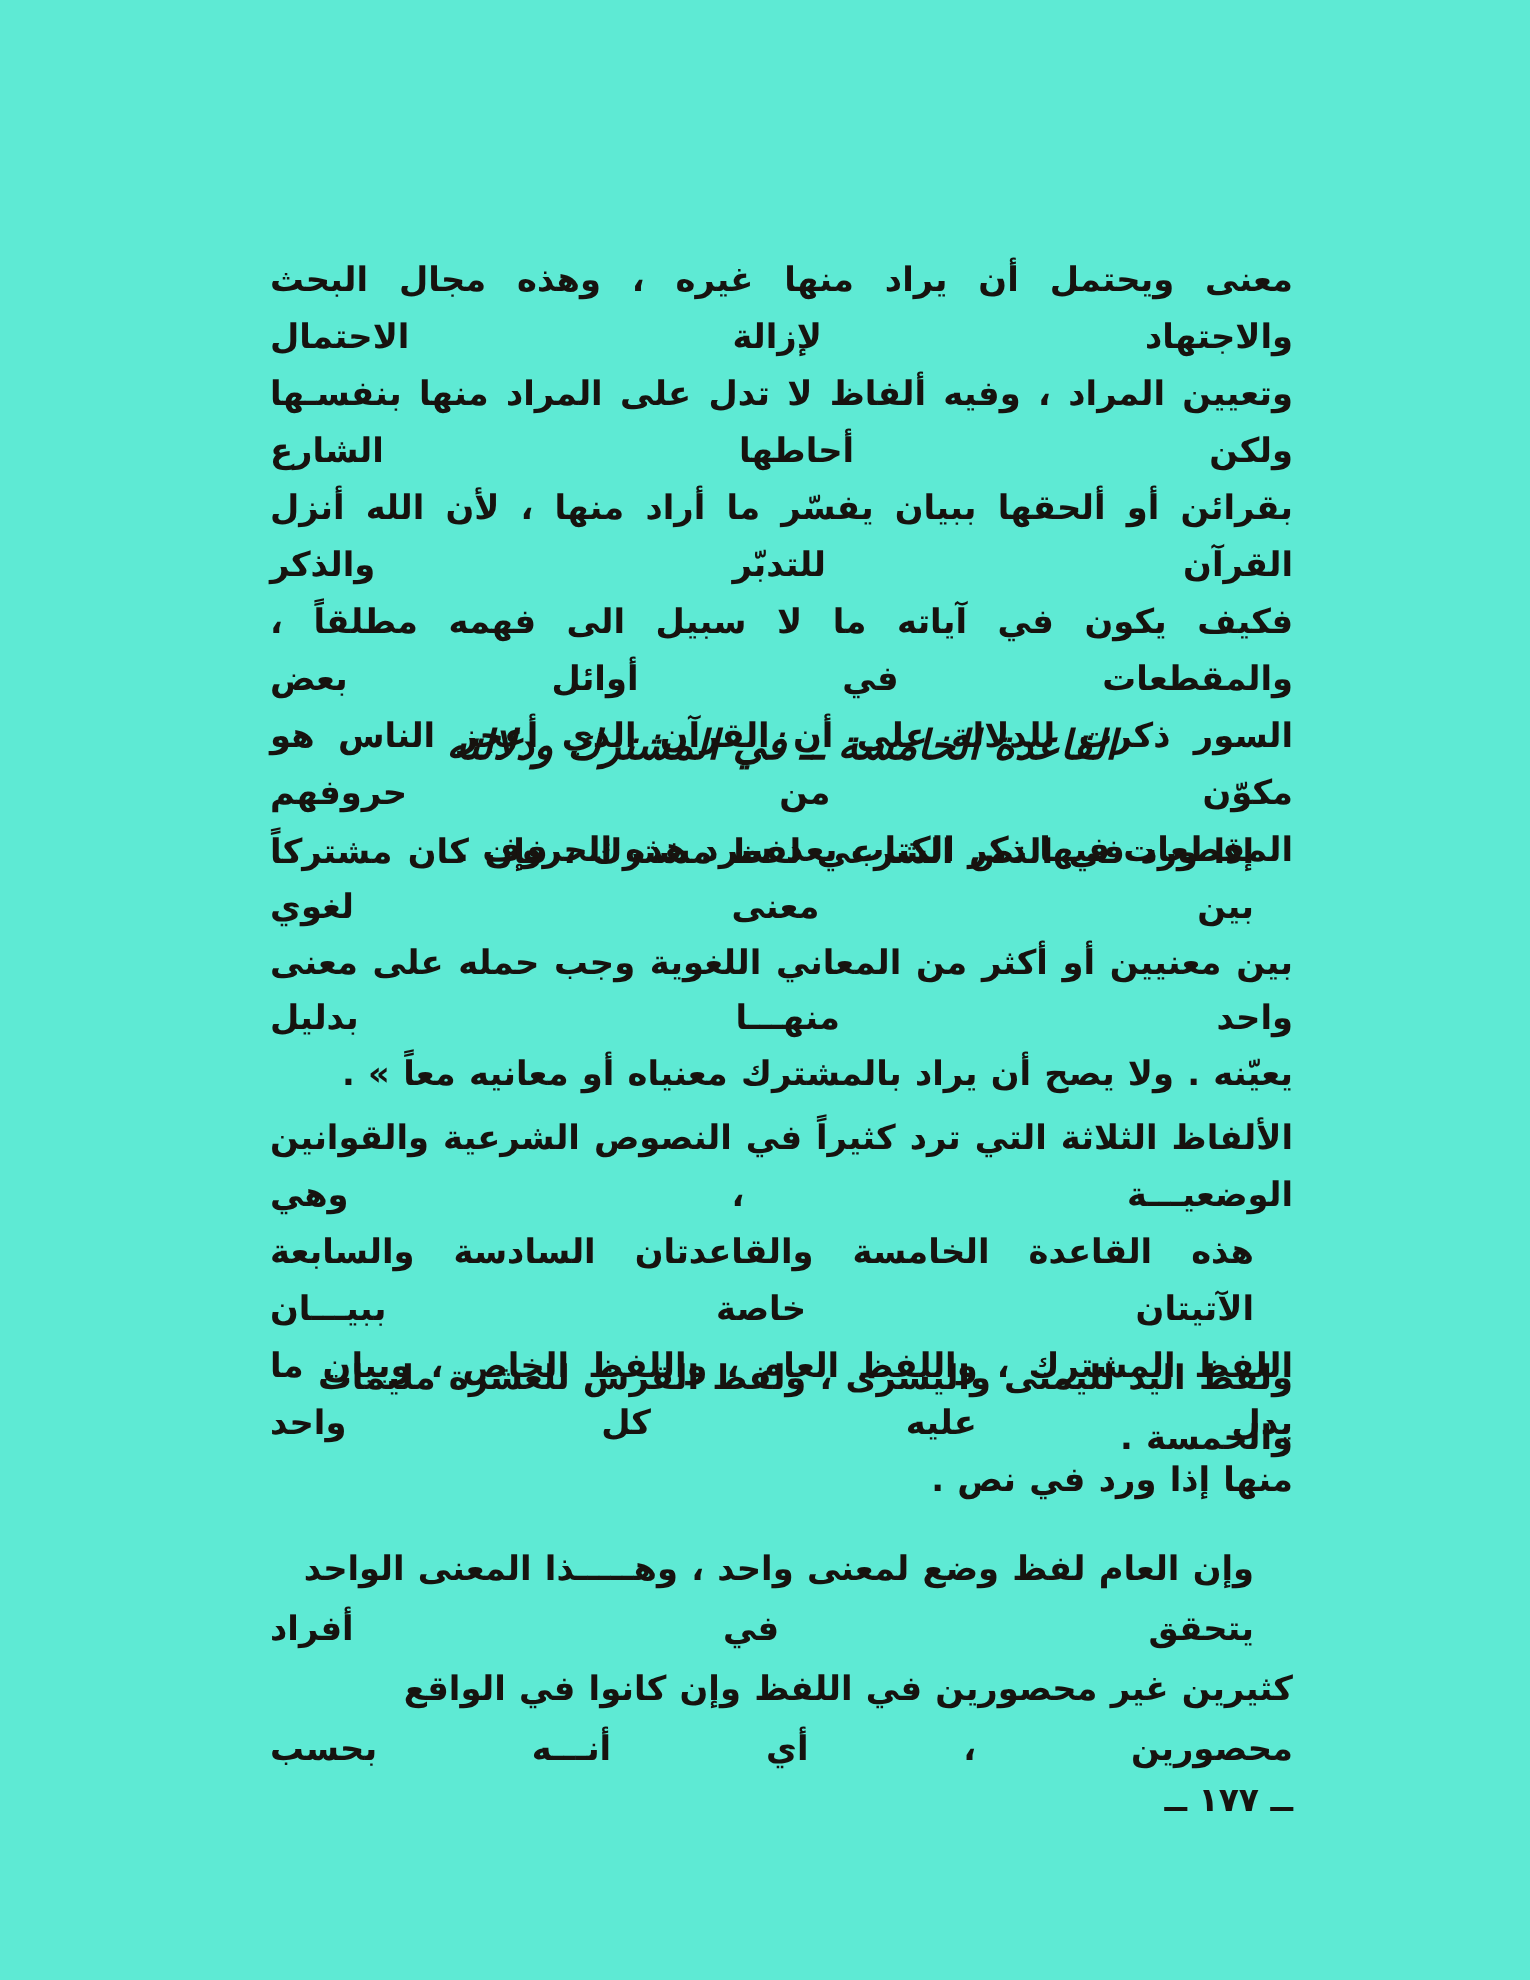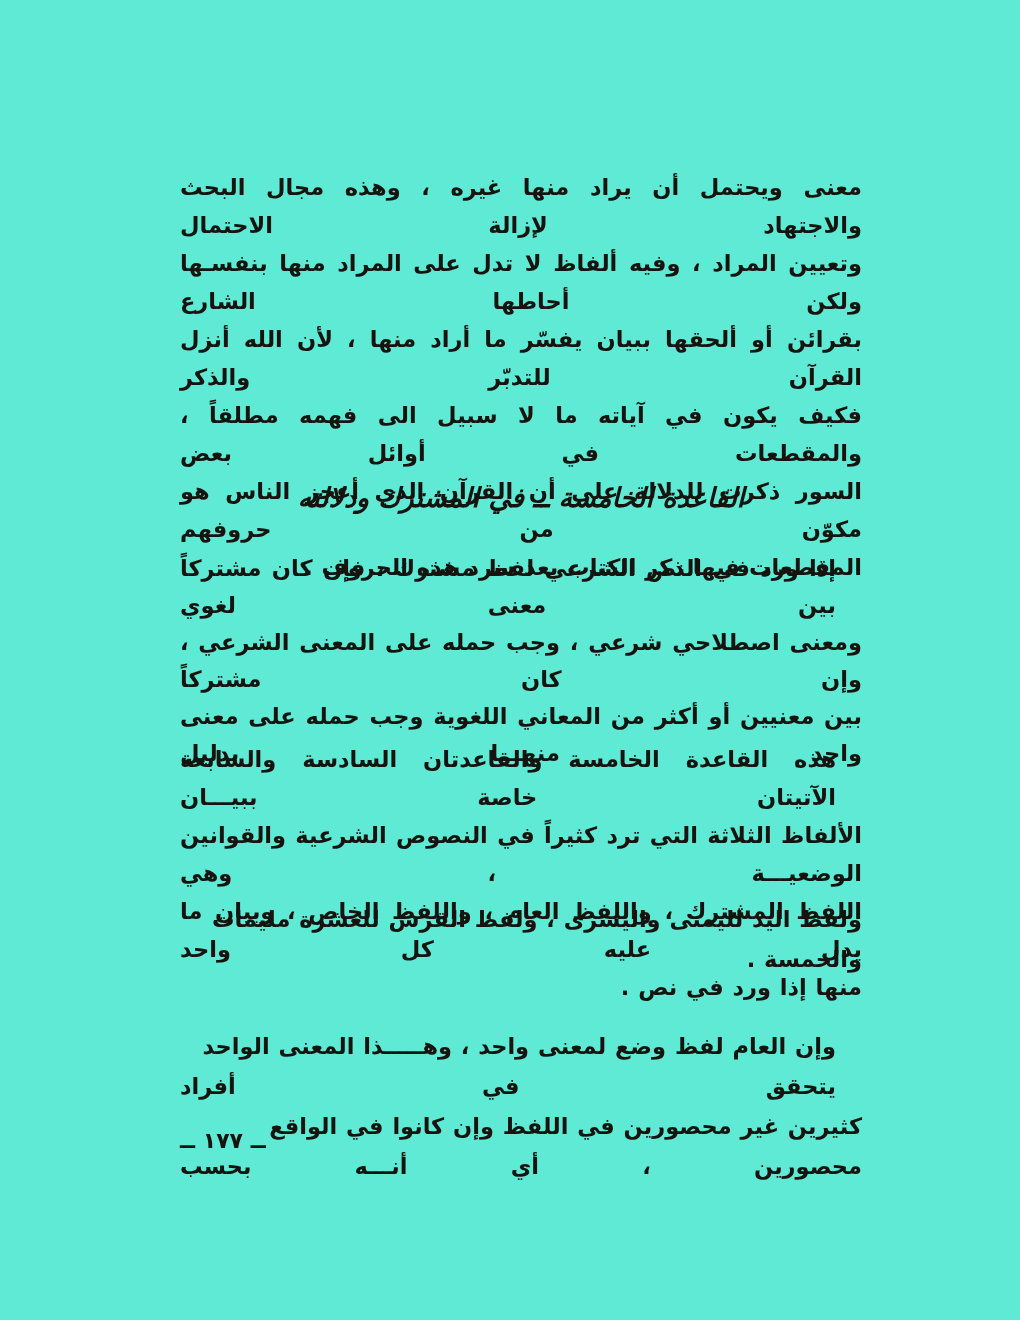--- a/index.html
+++ b/index.html
@@ -63,22 +63,22 @@
     font-style: italic;
   }
   .p2 { top: 550px; }
   .p3 { top: 740px; }
   .p4 { top: 899px; }
   .p5 { top: 1026px; }
   .pagenum {
     position: absolute;
     right: 0;
     width: 682px;
-    top: 1126px;
-    text-align: left;
+    top: 1186px;
+    text-align: right;
     font-size: 22px;
     font-weight: 700;
     line-height: 30px;
     letter-spacing: 2px;
   }
 </style>
 </head>
 <body>
 
 <div class="page">
@@ -90,27 +90,27 @@
       <div class="line jf">بقرائن أو ألحقها ببيان يفسّر ما أراد منها ، لأن الله أنزل القرآن للتدبّر والذكر</div>
       <div class="line jf">فكيف يكون في آياته ما لا سبيل الى فهمه مطلقاً ، والمقطعات في أوائل بعض</div>
       <div class="line jf">السور ذكرت للدلالة على أن القرآن الذي أعجز الناس هو مكوّن من حروفهم</div>
       <div class="line last">المقطعات فيها ذكر الكتاب بعد سرد هذه الحروف .</div>
     </section>
 
     <h1 class="heading">القاعدة الخامسة ــ في المشترك ودلالته</h1>
 
     <section class="para p2 lh37">
       <div class="line jf first">إذا ورد في النص الشرعي لفظ مشترك ، فإن كان مشتركاً بين معنى لغوي</div>
-      <div class="line jf">ومعنى اصطلاحي شرعي ، وجب حمله على المعنى الشرعي ، وإن كان مشتركاً</div>
       <div class="line jf">بين معنيين أو أكثر من المعاني اللغوية وجب حمله على معنى واحد منهـــا بدليل</div>
+      <div class="line last">يعيّنه . ولا يصح أن يراد بالمشترك معنياه أو معانيه معاً » .</div>
     </section>
 
     <section class="para p3 lh38">
+      <div class="line jf">الألفاظ الثلاثة التي ترد كثيراً في النصوص الشرعية والقوانين الوضعيـــة ، وهي</div>
       <div class="line jf first">هذه القاعدة الخامسة والقاعدتان السادسة والسابعة الآتيتان خاصة ببيـــان</div>
-      <div class="line jf">الألفاظ الثلاثة التي ترد كثيراً في النصوص الشرعية والقوانين الوضعيـــة ، وهي</div>
       <div class="line jf">اللفظ المشترك ، واللفظ العام ، واللفظ الخاص ، وبيان ما يدل عليه كل واحد</div>
       <div class="line last">منها إذا ورد في نص .</div>
     </section>
 
     <section class="para p4 lh40">
       <div class="line last">ولفظ اليد لليمنى واليسرى ، ولفظ القرش للعشرة مليمات والخمسة .</div>
     </section>
 
     <section class="para p5 lh40">
       <div class="line jf first">وإن العام لفظ وضع لمعنى واحد ، وهـــــذا المعنى الواحد  يتحقق في أفراد</div>

